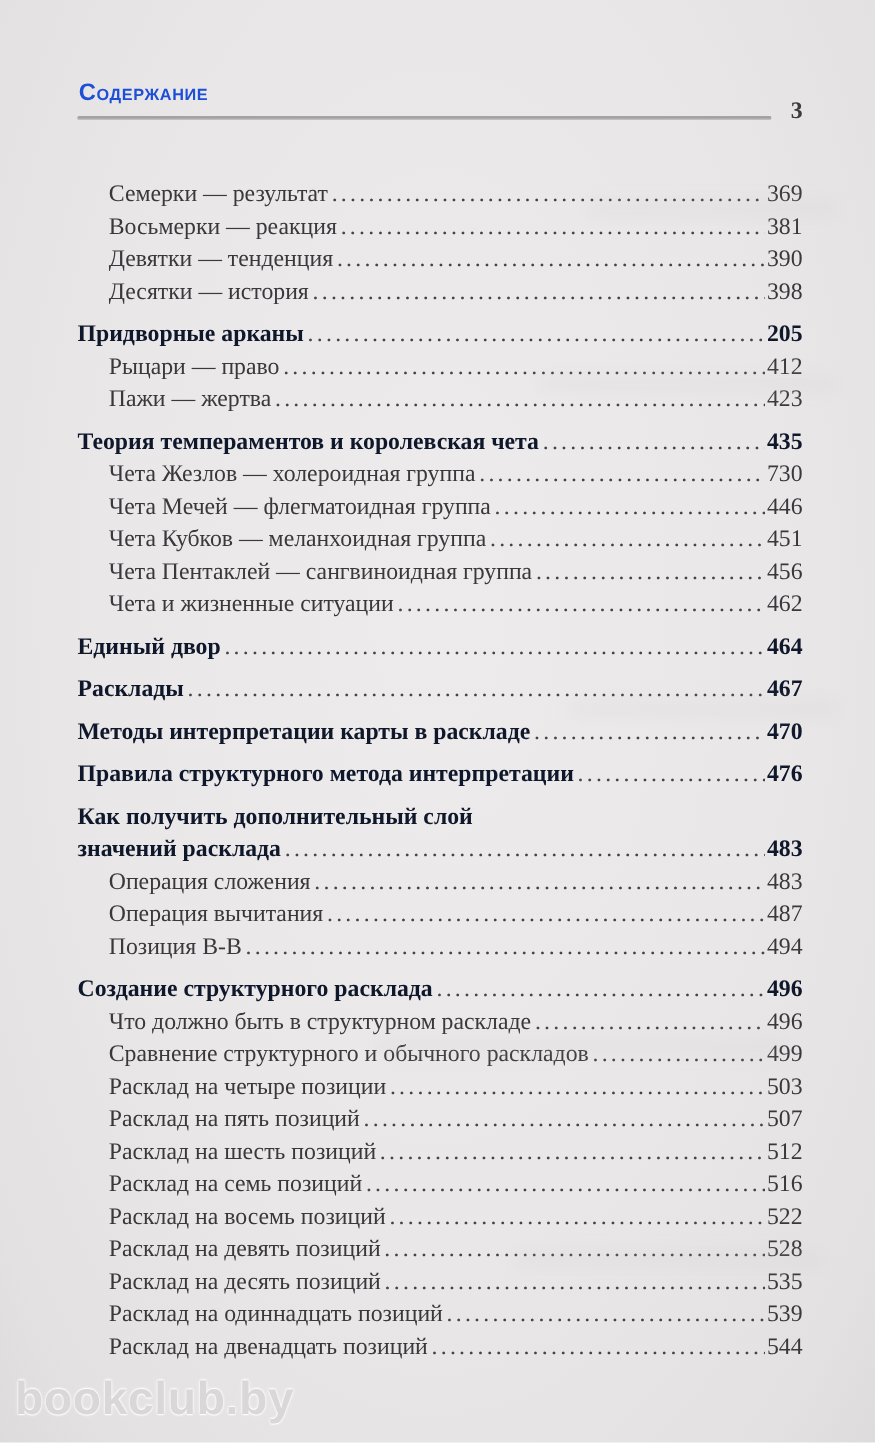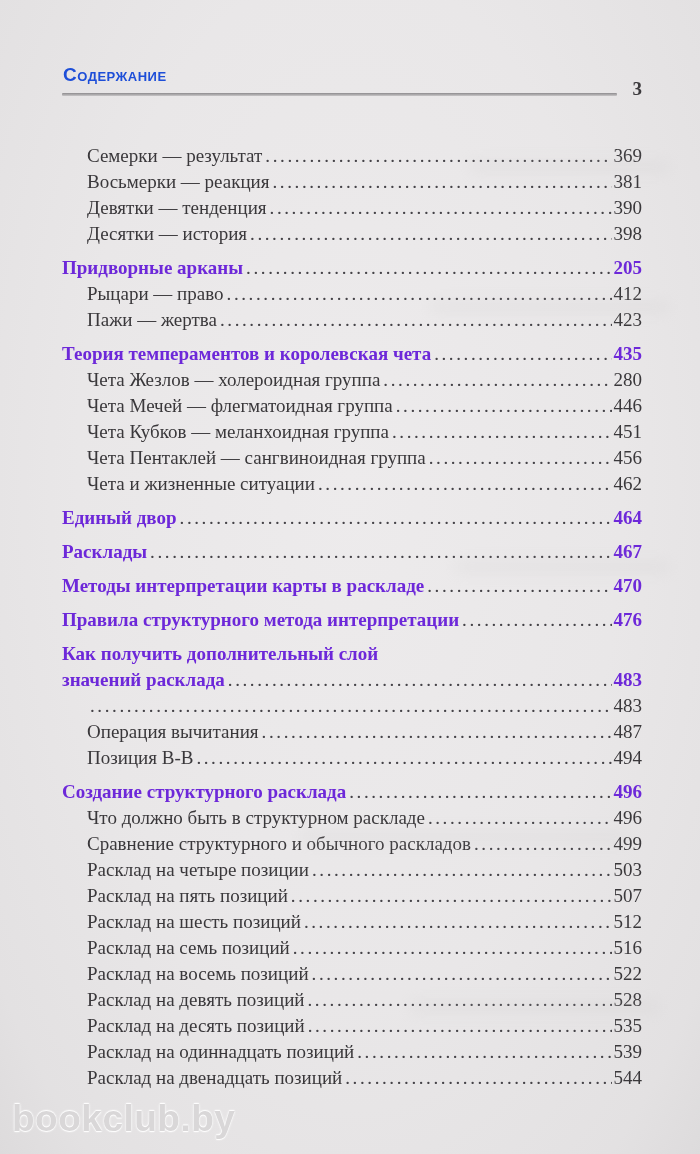--- a/index.html
+++ b/index.html
@@ -61,21 +61,21 @@
   
   .toc { margin-top: 47px; }
   .toc-row {
     display: flex;
     align-items: flex-start;
     line-height: 26px;
     font-size: 19px;
     color: #3a383b;
   }
   .toc-row.lvl2 { padding-left: 25px; }
-  .toc-row.bold { font-weight: 700; color: #6d28d9; }
+  .toc-row.bold { font-weight: 700; color: #0f172a; }
   .toc-row.gap  { margin-top: 8px; }
   .toc-label { white-space: nowrap; }
   .toc-dots {
     flex: 1;
     overflow: hidden;
     white-space: nowrap;
     margin: 0 2px 0 3px;
     min-width: 12px;
   }
   .toc-dots::after {
@@ -162,21 +162,21 @@
 
   <div class="toc-row lvl1 bold gap">
     <span class="toc-label">Теория темпераментов и королевская чета</span>
     <span class="toc-dots"></span>
     <span class="toc-page">435</span>
   </div>
 
   <div class="toc-row lvl2">
     <span class="toc-label">Чета Жезлов — холероидная группа</span>
     <span class="toc-dots"></span>
-    <span class="toc-page">280</span>
+    <span class="toc-page">730</span>
   </div>
 
   <div class="toc-row lvl2">
     <span class="toc-label">Чета Мечей — флегматоидная группа</span>
     <span class="toc-dots"></span>
     <span class="toc-page">446</span>
   </div>
 
   <div class="toc-row lvl2">
     <span class="toc-label">Чета Кубков — меланхоидная группа</span>
@@ -225,20 +225,21 @@
 
   </div>
 
   <div class="toc-row lvl1 bold">
     <span class="toc-label">значений расклада</span>
     <span class="toc-dots"></span>
     <span class="toc-page">483</span>
   </div>
 
   <div class="toc-row lvl2">
+    <span class="toc-label">Операция сложения</span>
     <span class="toc-dots"></span>
     <span class="toc-page">483</span>
   </div>
 
   <div class="toc-row lvl2">
     <span class="toc-label">Операция вычитания</span>
     <span class="toc-dots"></span>
     <span class="toc-page">487</span>
   </div>
 

